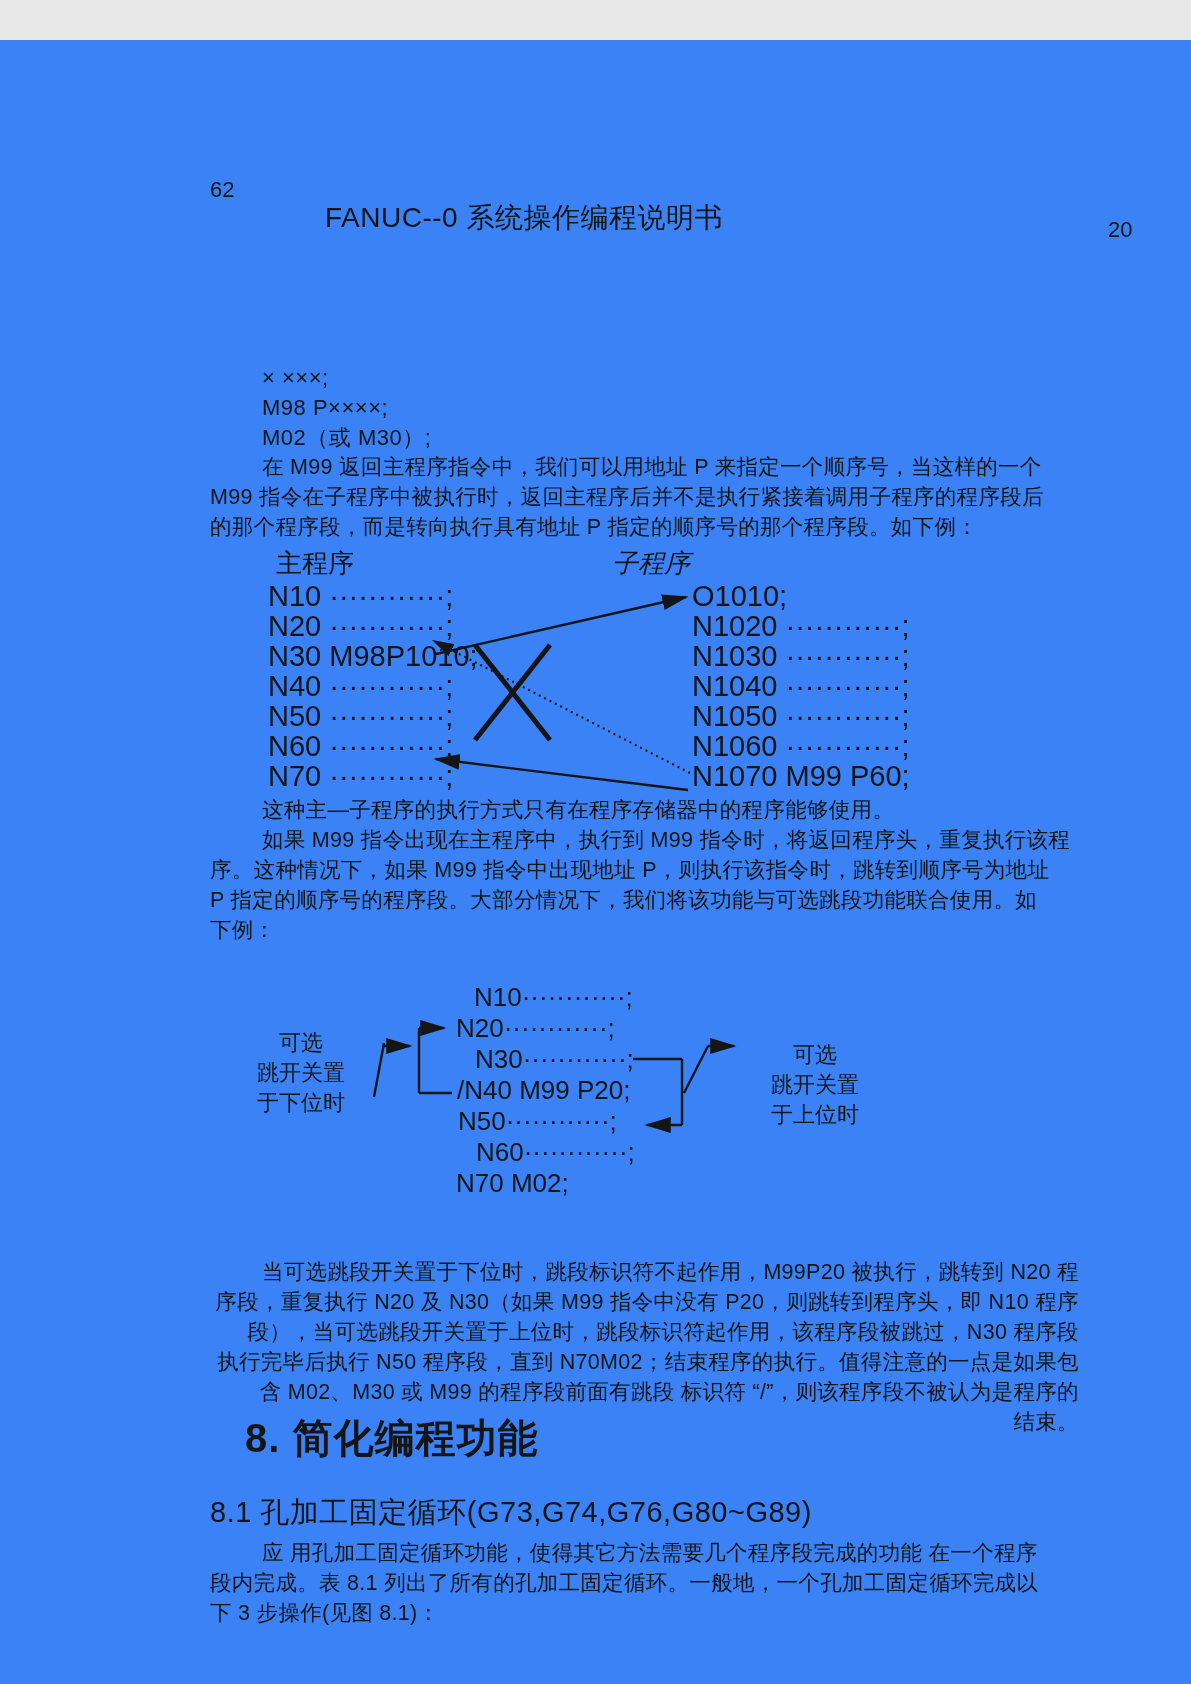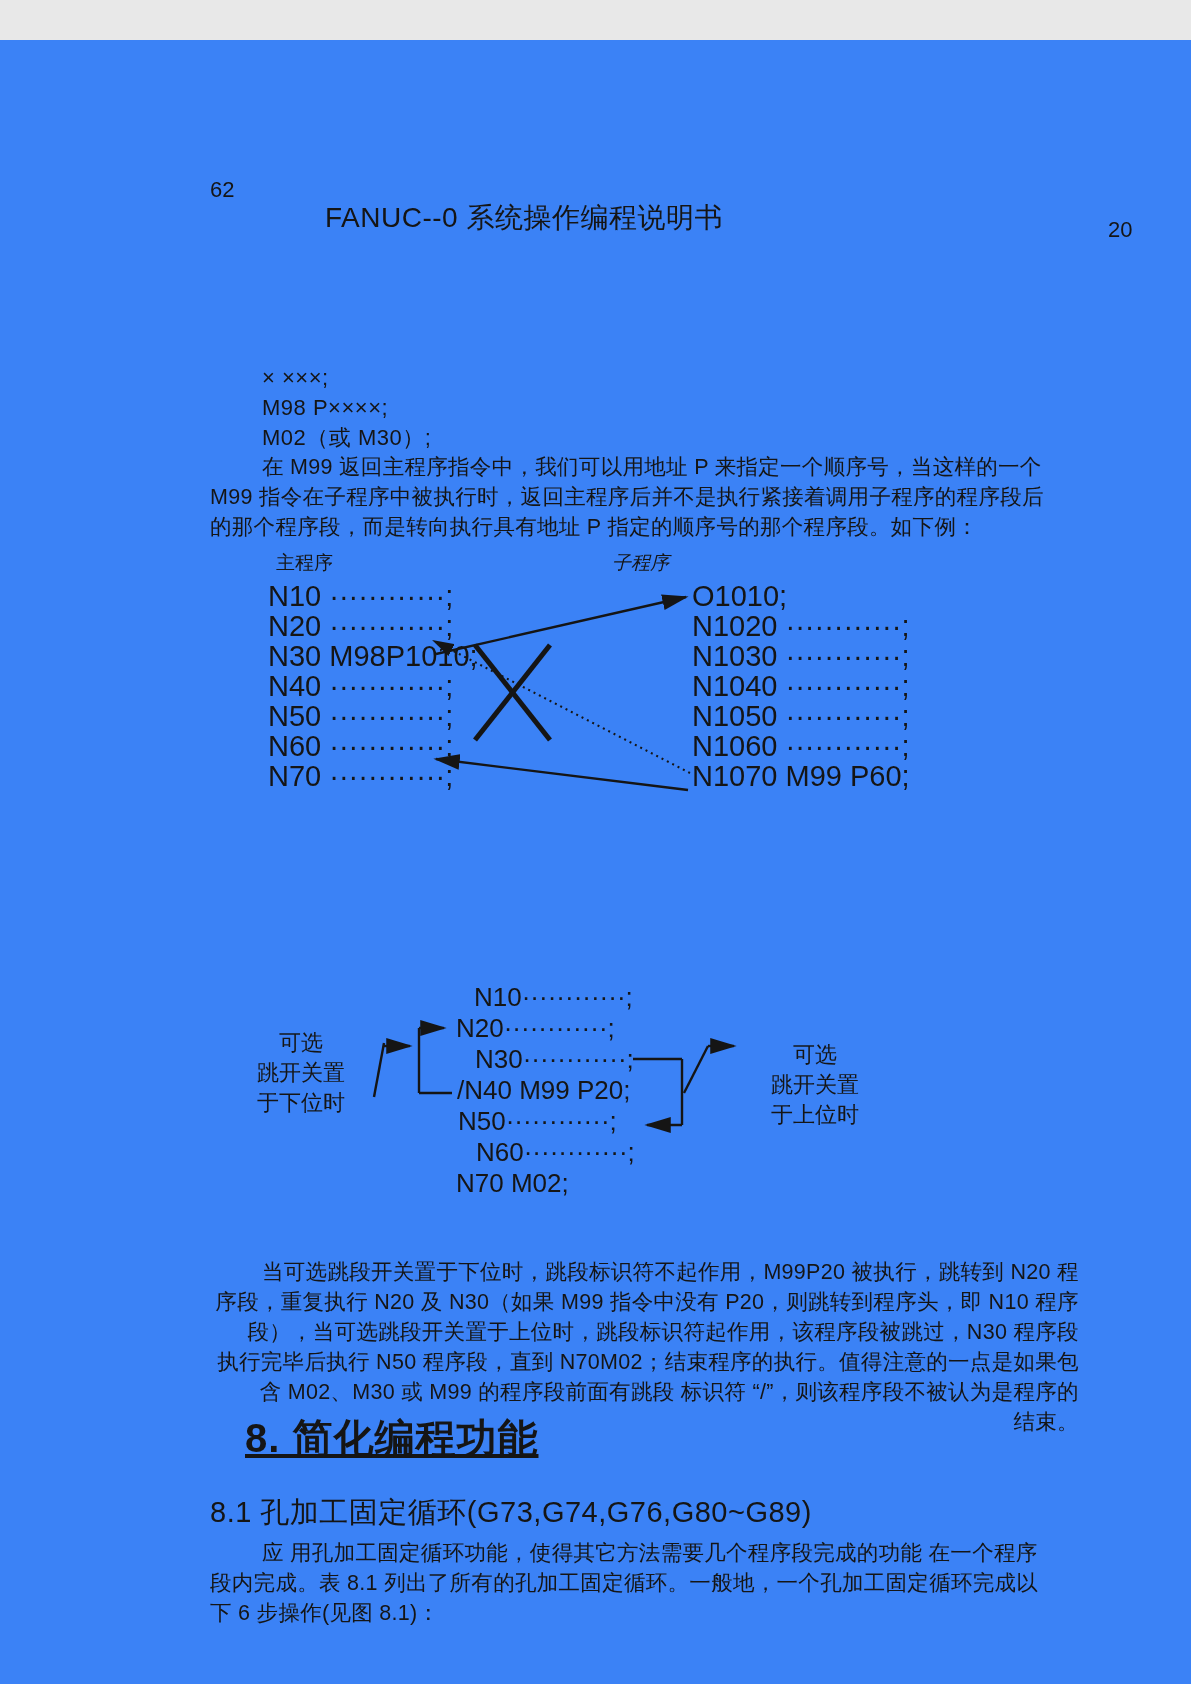--- a/index.html
+++ b/index.html
@@ -10,34 +10,34 @@
     color:#151515;
     font-family:"Liberation Sans","DejaVu Sans",sans-serif;
     overflow:hidden;
     margin-top:40px;
   }
   .abs{position:absolute;}
   .line{white-space:nowrap;height:30px;line-height:30px;font-size:21.5px;letter-spacing:0.3px;}
   .indent{padding-left:52px;}
   .code-line{white-space:nowrap;height:30px;line-height:30px;font-size:22px;letter-spacing:0.5px;}
   .d1row{white-space:nowrap;height:30px;line-height:30px;font-size:29px;}
-  .d1title{white-space:nowrap;height:30px;line-height:30px;font-size:19px;}
+  .d1title{white-space:nowrap;height:30px;line-height:30px;font-size:26px;}
   .d2row{white-space:nowrap;height:31px;line-height:31px;font-size:26px;}
   .d2rows > .d2row:nth-child(1){padding-left:18px;}
   .d2rows > .d2row:nth-child(2){padding-left:0;}
   .d2rows > .d2row:nth-child(3){padding-left:19px;}
   .d2rows > .d2row:nth-child(4){padding-left:1px;}
   .d2rows > .d2row:nth-child(5){padding-left:2px;}
   .d2rows > .d2row:nth-child(6){padding-left:20px;}
   .d2rows > .d2row:nth-child(7){padding-left:0;}
   .d2label{width:150px;text-align:center;}
   .d2label .lab-line{height:30px;line-height:30px;font-size:22px;white-space:nowrap;}
   .pageno{height:30px;line-height:30px;font-size:22px;}
   .doc-title{height:30px;line-height:30px;font-size:28px;letter-spacing:0.5px;white-space:nowrap;}
-  .h1{white-space:nowrap;height:52px;line-height:52px;font-size:40px;font-weight:bold;letter-spacing:1px;text-decoration:underline;}
+  .h1{white-space:nowrap;height:52px;line-height:52px;font-size:40px;font-weight:bold;letter-spacing:1px;}
   .h2{white-space:nowrap;height:40px;line-height:40px;font-size:29px;letter-spacing:0.5px;}
   svg{display:block;}
 </style>
 </head>
 <body>
 
 <div class="page">
 
   <div class="abs pageno" style="left:210px;top:135px;">62</div>
   <div class="abs doc-title" style="left:325px;top:163px;">FANUC--0 系统操作编程说明书</div>
@@ -87,20 +87,27 @@
     </defs>
     <line x1="236" y1="144" x2="486" y2="87" stroke="#151515" stroke-width="2.4" marker-end="url(#ah-d1)"></line>
     <line x1="490" y1="263" x2="234" y2="131" stroke="#151515" stroke-width="2" stroke-dasharray="2 4" marker-end="url(#ah-d1)"></line>
     <line x1="488" y1="280" x2="236" y2="249" stroke="#151515" stroke-width="2.4" marker-end="url(#ah-d1)"></line>
     <g>
       <line x1="275" y1="135" x2="350" y2="230" stroke="#151515" stroke-width="5"></line>
       <line x1="350" y1="135" x2="275" y2="230" stroke="#151515" stroke-width="5"></line>
     </g>
   </svg>
 
+  <div class="abs" style="left:210px;top:755px;">
+    <div class="line indent">这种主—子程序的执行方式只有在程序存储器中的程序能够使用。</div>
+    <div class="line indent">如果 M99 指令出现在主程序中，执行到 M99 指令时，将返回程序头，重复执行该程</div>
+    <div class="line">序。这种情况下，如果 M99 指令中出现地址 P，则执行该指令时，跳转到顺序号为地址</div>
+    <div class="line">P 指定的顺序号的程序段。大部分情况下，我们将该功能与可选跳段功能联合使用。如</div>
+    <div class="line">下例：</div>
+  </div>
 
   <div class="abs d2label" style="left:226px;top:988px;">
     <div class="lab-line">可选</div>
     <div class="lab-line">跳开关置</div>
     <div class="lab-line">于下位时</div>
   </div>
 
   <div class="abs d2rows" style="left:456px;top:942px;">
     <div class="d2row">N10············;</div>
     <div class="d2row">N20············;</div>
@@ -145,16 +152,16 @@
     <div class="line">含 M02、M30 或 M99 的程序段前面有跳段 标识符 “/”，则该程序段不被认为是程序的</div>
     <div class="line">结束。</div>
   </div>
 
   <div class="abs h1" style="left:245px;top:1372px;">8. 简化编程功能</div>
   <div class="abs h2" style="left:210px;top:1452px;">8.1 孔加工固定循环(G73,G74,G76,G80~G89)</div>
 
   <div class="abs" style="left:210px;top:1498px;">
     <div class="line indent">应 用孔加工固定循环功能，使得其它方法需要几个程序段完成的功能 在一个程序</div>
     <div class="line">段内完成。表 8.1 列出了所有的孔加工固定循环。一般地，一个孔加工固定循环完成以</div>
-    <div class="line">下 6 步操作(见图 8.1)：</div>
+    <div class="line">下 3 步操作(见图 8.1)：</div>
   </div>
 
 </div>
 
 </body></html>

